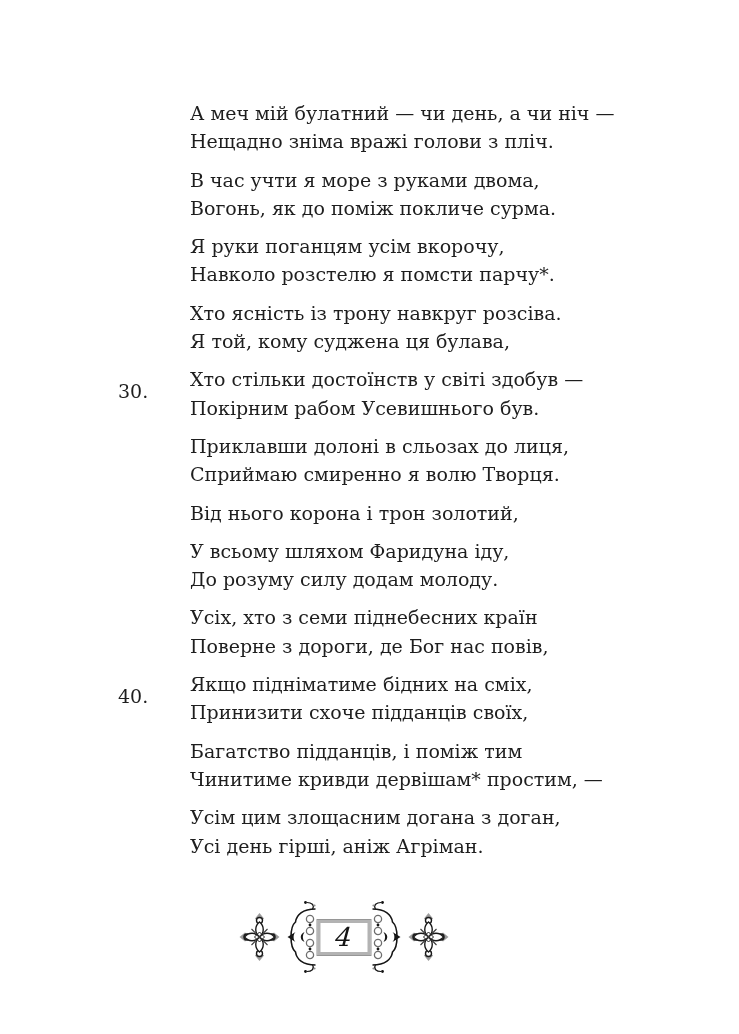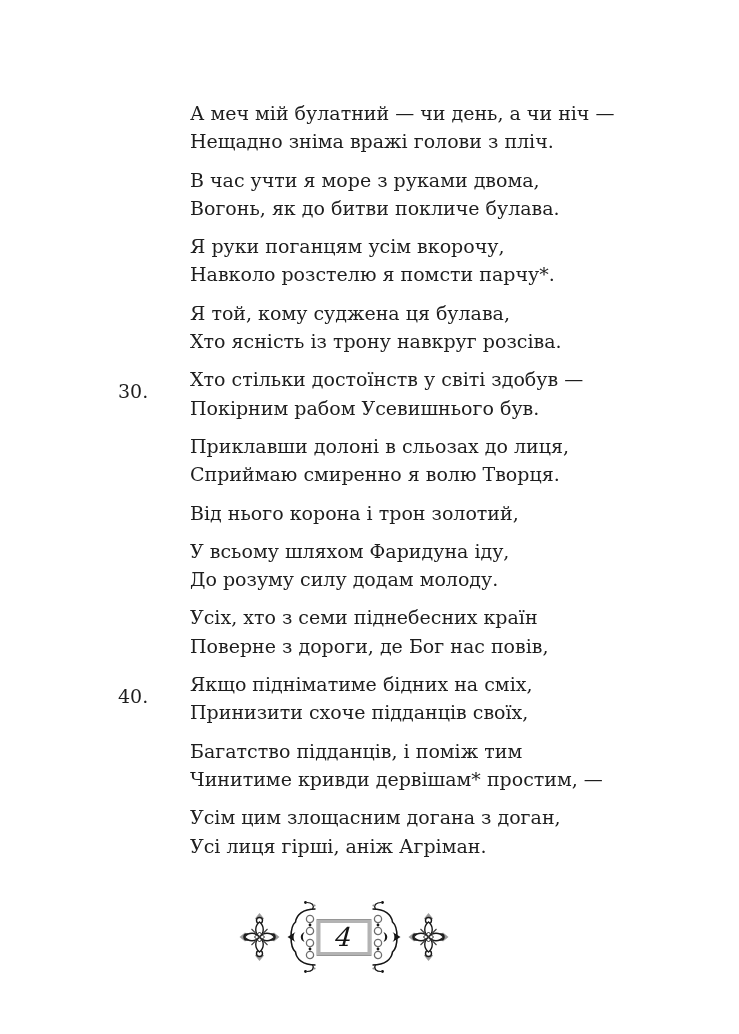--- a/index.html
+++ b/index.html
@@ -66,33 +66,33 @@
 
     <div class="couplet">
       <span class="stanza-num"></span>
       <p>А меч мій булатний — чи день, а чи ніч —</p>
       <p>Нещадно зніма вражі голови з пліч.</p>
     </div>
 
     <div class="couplet">
       <span class="stanza-num"></span>
       <p>В час учти я море з руками двома,</p>
-      <p>Вогонь, як до битви покличе булава.</p>
+      <p>Вогонь, як до поміж покличе сурма.</p>
     </div>
 
     <div class="couplet">
       <span class="stanza-num"></span>
       <p>Я руки поганцям усім вкорочу,</p>
       <p>Навколо розстелю я помсти парчу*.</p>
     </div>
 
     <div class="couplet">
       <span class="stanza-num"></span>
+      <p>Хто ясність із трону навкруг розсіва.</p>
       <p>Я той, кому суджена ця булава,</p>
-      <p>Хто ясність із трону навкруг розсіва.</p>
     </div>
 
     <div class="couplet">
       <span class="stanza-num">30.</span>
       <p>Хто стільки достоїнств у світі здобув —</p>
       <p>Покірним рабом Усевишнього був.</p>
     </div>
 
     <div class="couplet">
       <span class="stanza-num"></span>
@@ -125,21 +125,21 @@
 
     <div class="couplet">
       <span class="stanza-num"></span>
       <p>Багатство підданців, і поміж тим</p>
       <p>Чинитиме кривди дервішам* простим, —</p>
     </div>
 
     <div class="couplet">
       <span class="stanza-num"></span>
       <p>Усім цим злощасним догана з доган,</p>
-      <p>Усі лиця гірші, аніж Агріман.</p>
+      <p>Усі день гірші, аніж Агріман.</p>
     </div>
 
   </div>
 
   <div class="footer">
 
     <span>
       <svg width="42" height="50" viewBox="0 0 42 50">
         <path d="M21 1 L25.5 6.5 L21 12 L16.5 6.5 Z" fill="#9a9a9a"></path>
         <path d="M21 38 L25.5 43.5 L21 49 L16.5 43.5 Z" fill="#9a9a9a"></path>

